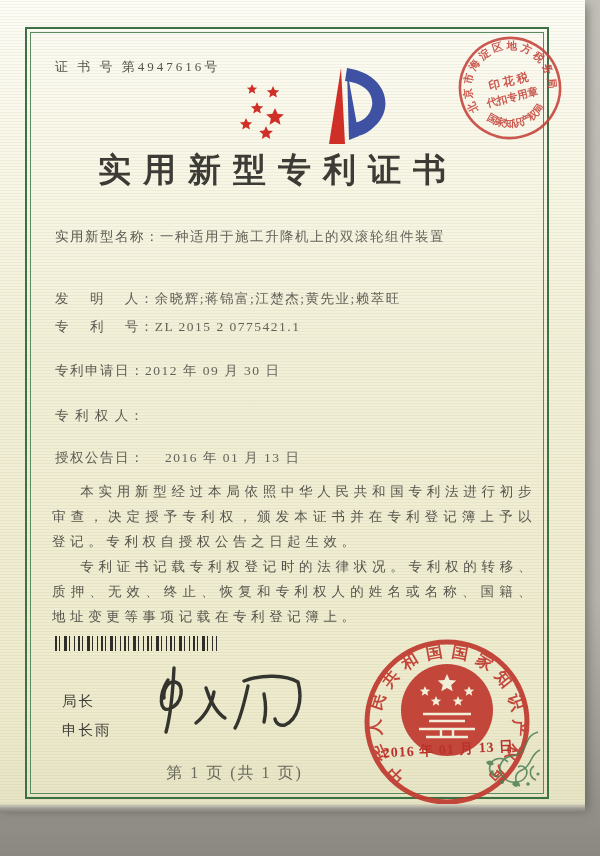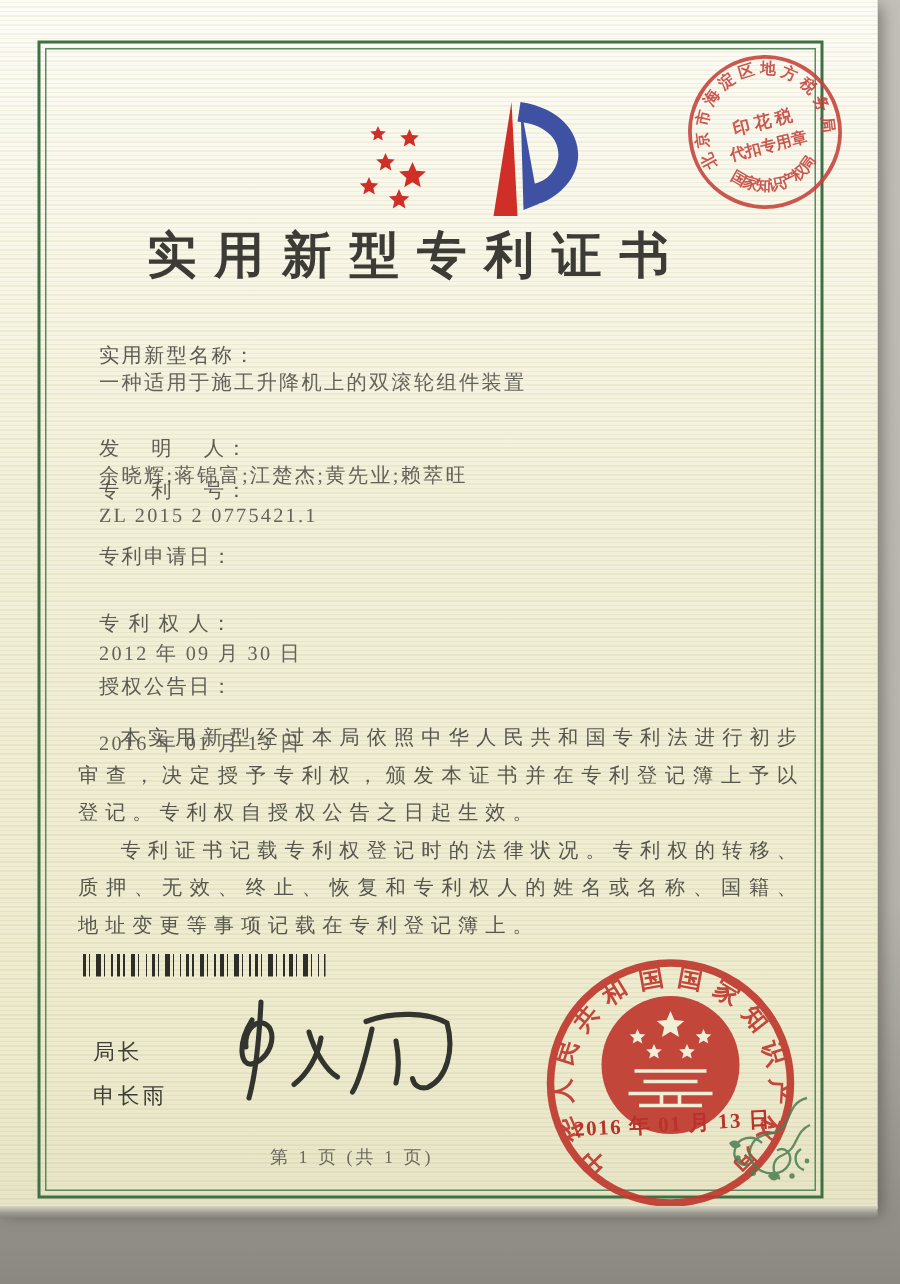--- a/index.html
+++ b/index.html
@@ -33,27 +33,27 @@
   }
   .logo{position:absolute;left:228px;top:56px;width:160px;height:94px;}
   .title{
     position:absolute;left:0;top:148px;width:544px;text-align:center;
     font-size:33px;font-weight:600;color:#3c3b35;
     letter-spacing:12px;text-indent:12px;
     font-family:"DejaVu Serif","Liberation Serif",serif;
   }
   .tax-stamp{position:absolute;left:452px;top:30px;width:116px;height:116px;opacity:.88;}
   .fields{position:absolute;left:55px;top:228px;width:480px;}
-  .frow{position:absolute;left:11px;display:flex;align-items:baseline;
-    font-size:13.5px;color:#5c5b52;letter-spacing:1.5px;white-space:pre;flex-direction:column;}
+  .frow{position:absolute;left:0;display:flex;align-items:baseline;
+    font-size:13.5px;color:#5c5b52;letter-spacing:1.5px;white-space:pre;}
   .frow .val{color:#64635a;}
   .f0{top:0;}
   .f1{top:45px;margin-top:17px;}
   .f2{top:90px;}
-  .f3{top:134px;gap:47px;}
+  .f3{top:134px;}
   .f4{top:179px;}
   .f5{top:221px;gap:20px;}
   .paras{
     position:absolute;left:52px;top:479px;width:484px;
     font-size:13.5px;line-height:25px;letter-spacing:4.6px;
     color:#57564d;text-align:justify;
   }
   .paras p{margin:0;text-indent:2.1em;}
   .barcode{
     position:absolute;left:55px;top:636px;width:162px;height:15px;
@@ -64,33 +64,34 @@
     position:absolute;left:62px;top:692px;
     font-size:14.5px;color:#3f3e37;letter-spacing:2px;
     font-family:"Liberation Sans","DejaVu Sans",sans-serif;
   }
   .signer div{margin-bottom:10px;}
   .signature{position:absolute;left:138px;top:662px;width:190px;height:86px;}
   .seal{position:absolute;left:352px;top:638px;width:190px;height:168px;}
   .flourish{position:absolute;left:478px;top:726px;width:66px;height:66px;opacity:.85;}
   .footer{
     position:absolute;left:0;top:763px;width:469px;text-align:center;
-    font-size:12px;color:#6b6a5e;letter-spacing:2px;
+    font-size:16px;color:#6b6a5e;letter-spacing:2px;
   }
   svg text{font-family:"Liberation Serif","DejaVu Serif",serif;}
 </style>
 </head>
 <body>
 
 <div class="page">
 
   <div class="frame">
     <div class="frame-inner"></div>
   </div>
 
+  <div class="cert-no">证 书 号 第4947616号</div>
 
   <svg class="logo" viewBox="0 0 160 94">
     <g fill="#d02f28">
       <path d="M24 28 l1.5 3.4 3.7.3 -2.8 2.4 .8 3.6 -3.2-1.9 -3.2 1.9 .8-3.6 -2.8-2.4 3.7-.3z"></path>
       <path d="M45 30 l1.8 4 4.4.4 -3.3 2.9 1 4.3 -3.9-2.3 -3.8 2.3 1-4.3 -3.4-2.9 4.4-.4z"></path>
       <path d="M29 46 l1.8 4 4.4.4 -3.3 2.9 1 4.3 -3.9-2.3 -3.8 2.3 1-4.3 -3.4-2.9 4.4-.4z"></path>
       <path d="M47 52 l2.6 5.8 6.3.6 -4.8 4.2 1.4 6.2 -5.5-3.3 -5.5 3.3 1.4-6.2 -4.8-4.2 6.3-.6z"></path>
       <path d="M18 62 l1.8 4 4.4.4 -3.3 2.9 1 4.3 -3.9-2.3 -3.8 2.3 1-4.3 -3.4-2.9 4.4-.4z"></path>
       <path d="M38 70 l2 4.5 4.9.5 -3.7 3.2 1.1 4.8 -4.3-2.6 -4.2 2.6 1.1-4.8 -3.7-3.2 4.9-.5z"></path>
     </g>

